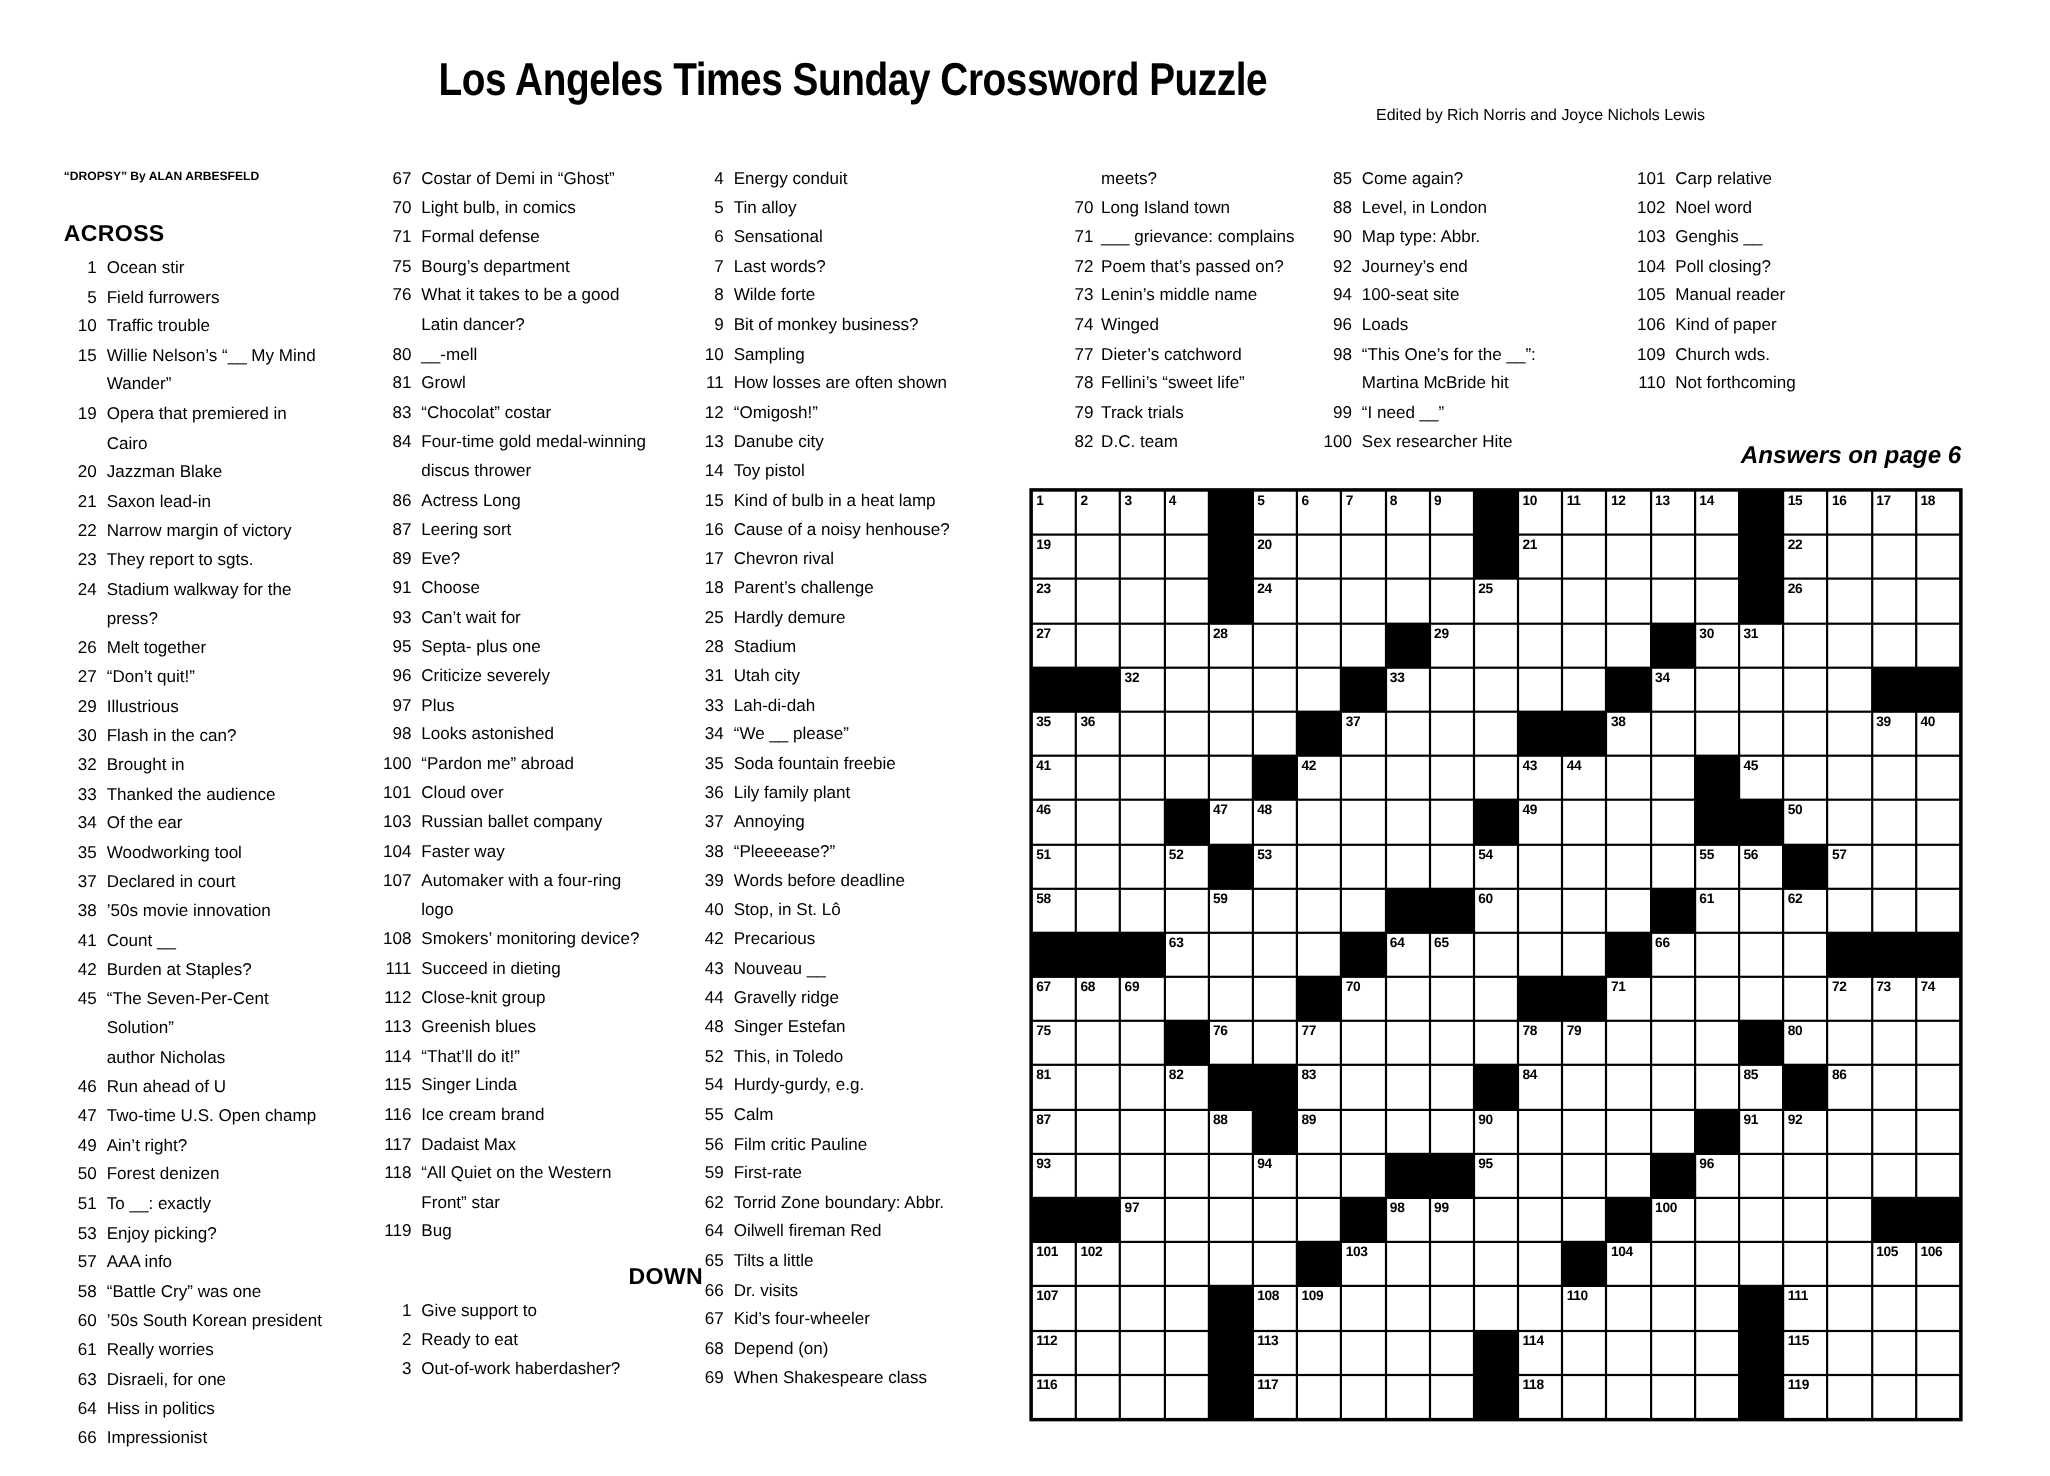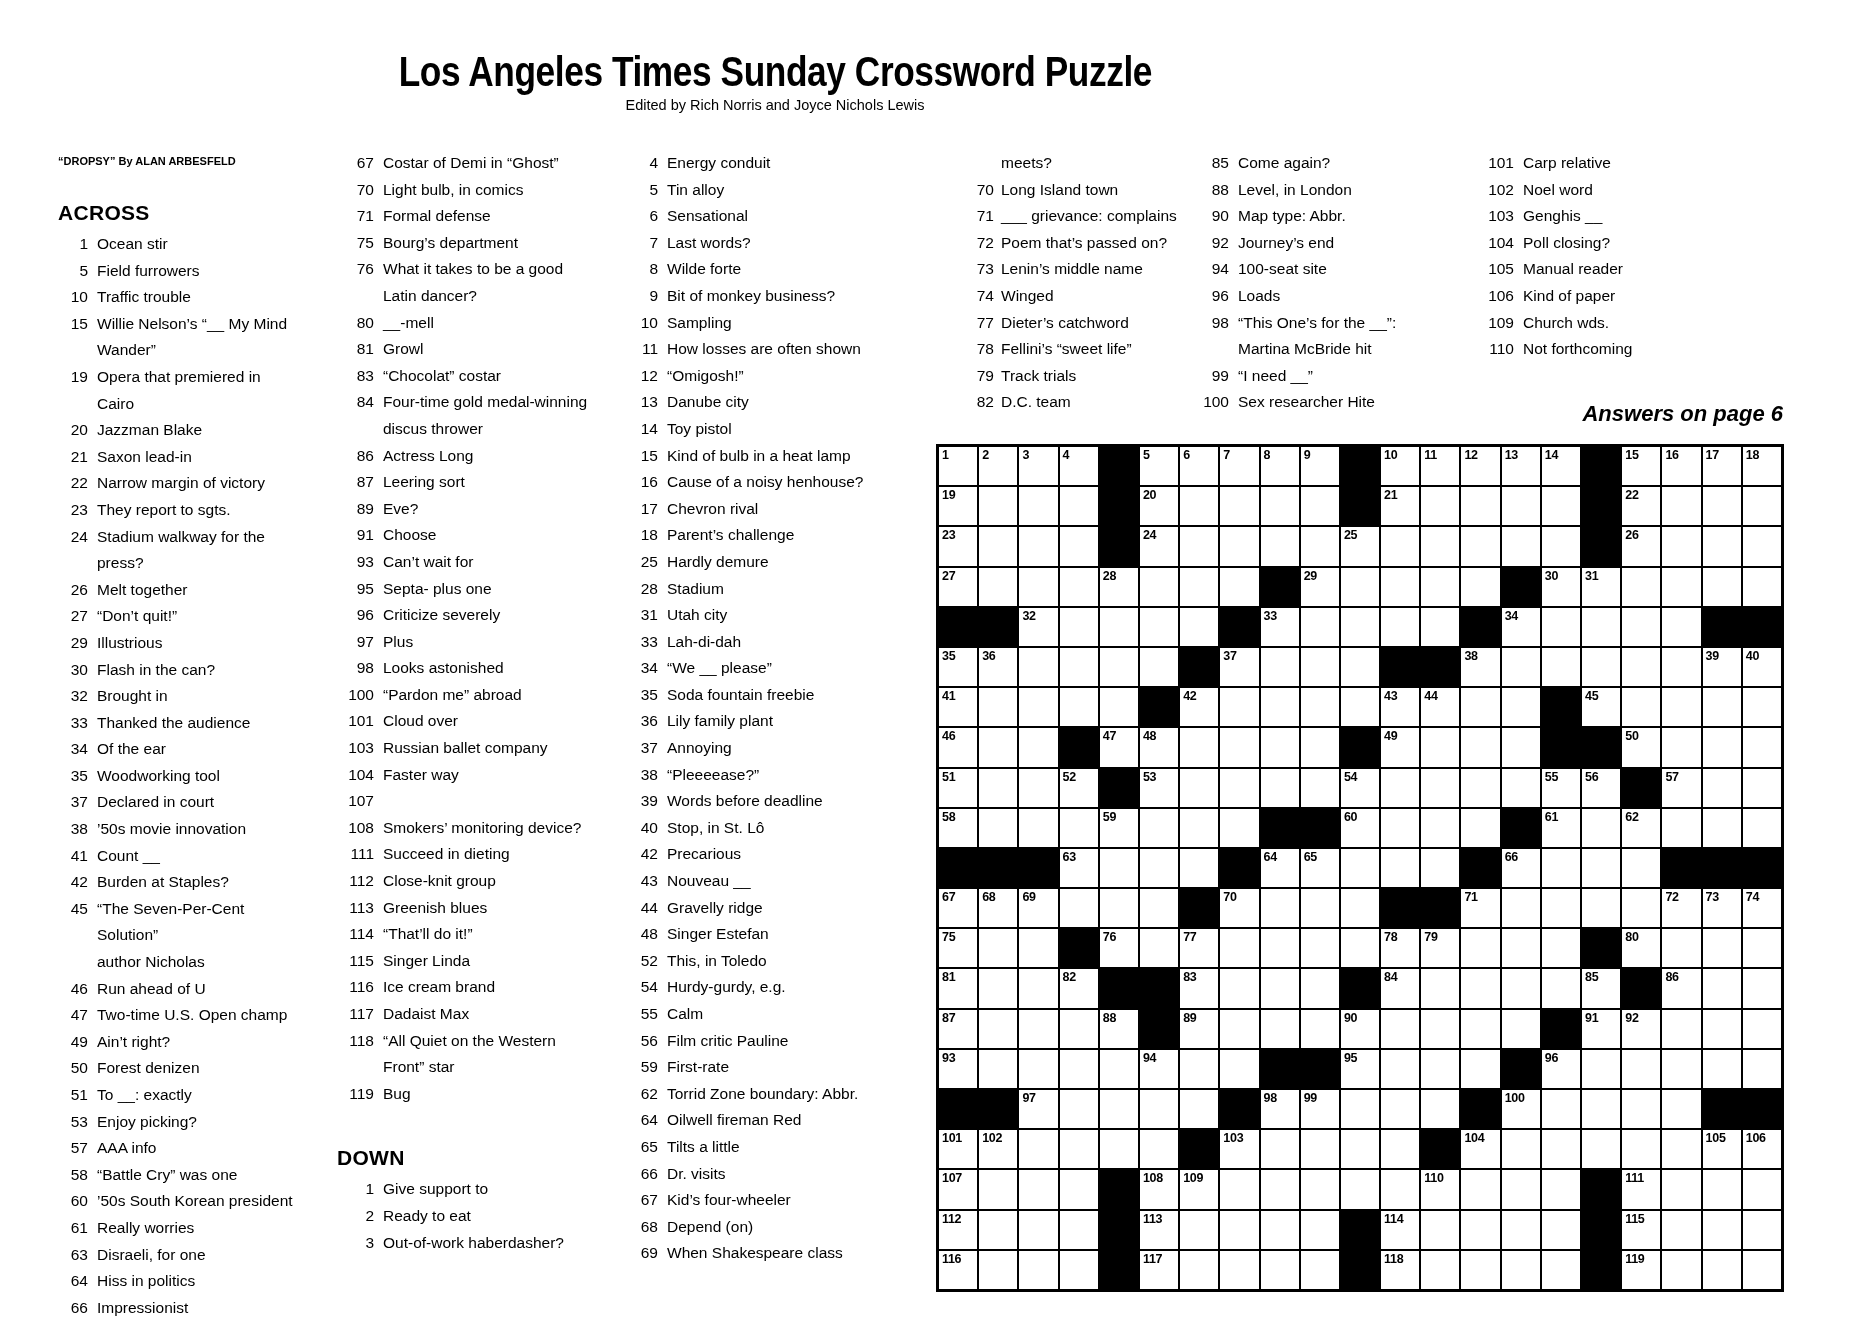--- a/index.html
+++ b/index.html
@@ -9,41 +9,41 @@
     font-family:"Liberation Sans","DejaVu Sans",sans-serif; color:#000;
   }
   .page { position:absolute; inset:0; background:#fff; }
 
   .title {
     position:absolute; top:48px; left:0; width:1550px; text-align:center;
     font-size:42px; font-weight:bold; letter-spacing:-0.5px; white-space:nowrap;
   }
   .title .squeeze { display:inline-block; transform:scaleX(0.84); transform-origin:center; }
   .subtitle {
-    position:absolute; top:97px; left:0; width:1550px; text-align:center;
+    position:absolute; top:97px; left:0; width:1550px; text-align:right;
     font-size:14.5px;
   }
 
   .col { position:absolute; top:150px; font-size:15.5px; line-height:26.6px; }
   .col1 { left:58px;  width:240px; }
   .col2 { left:337px; width:302px; }
   .col3 { left:630px; width:300px; }
   .col4 { left:925px; width:278px;margin-left:48px; }
   .col5 { left:1200px; width:288px; }
   .col6 { left:1477px; width:315px; }
 
   .clue { display:flex; align-items:flex-start; }
   .cn { flex:none; text-align:right; padding-right:9px; }
   .col1 .cn { width:39px; } .col2 .cn { width:46px; } .col3 .cn { width:37px; }
   .col4 .cn { width:28px; padding-right:7px; } .col5 .cn { width:38px; } .col6 .cn { width:46px; }
   .ct { flex:1; }
 
   .puz-byline { font-weight:bold; font-size:11px; line-height:22px; }
   .sec { font-weight:bold; font-size:21px; letter-spacing:0.3px; line-height:22px; margin:30px 0 7px 0; }
-  .sec-down { margin-top:40px; }
+  .sec-down { margin-top:16px;text-align:right; }
 
   .answers {
     position:absolute; top:401px; left:1483px; width:300px; text-align:right;
     font-weight:bold; font-style:italic; font-size:22px;
   }
 
   #grid {
     position:absolute; left:936px; top:444px; width:848px; height:848px;
     background:#000; border:3px solid #000;
     display:grid; grid-template-columns:repeat(21,1fr); grid-template-rows:repeat(21,1fr);
@@ -421,20 +421,24 @@
           </div>
         </div>
         <div class="clue">
           <div class="cn">104</div>
           <div class="ct">
             <div>Faster way</div>
           </div>
         </div>
         <div class="clue">
           <div class="cn">107</div>
+          <div class="ct">
+            <div>Automaker with a four-ring</div>
+            <div>logo</div>
+          </div>
         </div>
         <div class="clue">
           <div class="cn">108</div>
           <div class="ct">
             <div>Smokers’ monitoring device?</div>
           </div>
         </div>
         <div class="clue">
           <div class="cn">111</div>
           <div class="ct">

